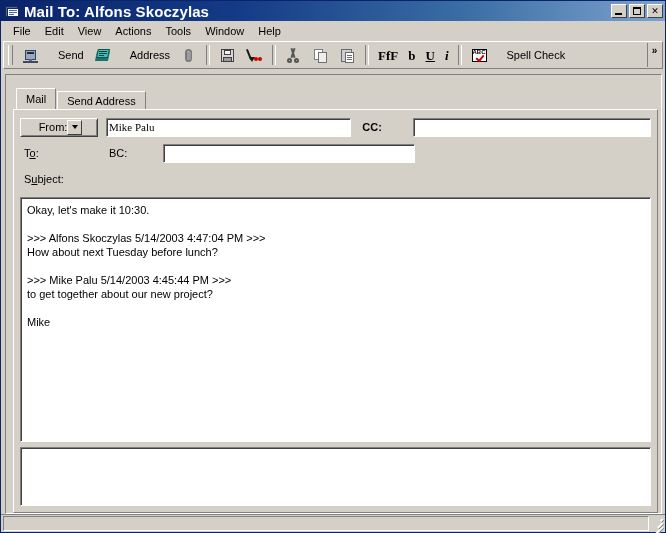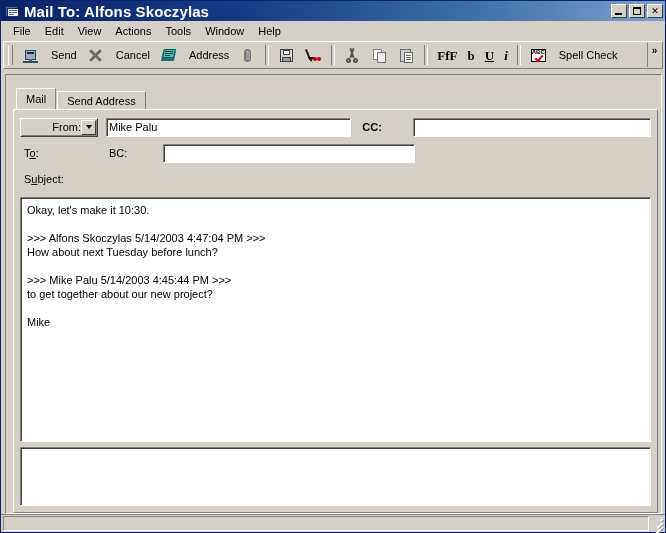--- a/index.html
+++ b/index.html
@@ -135,21 +135,21 @@
     width: 3px; height: 20px;
     border-left: 1px solid #ffffff;
     border-right: 1px solid #808080;
     margin-right: 4px;
     flex: 0 0 3px;
   }
   .tb-btn {
     height: 24px;
     display: flex; align-items: center;
     padding: 0 4px;
-    gap: 12px;
+    gap: 19px;
     cursor: default;
     border: 1px solid transparent;
     box-sizing: border-box;
     white-space: nowrap;
     font-size: 11px;
   }
   .tb-sep {
     width: 1px; height: 20px;
     border-left: 1px solid #808080;
     border-right: 1px solid #ffffff;
@@ -303,21 +303,21 @@
     color: #000;
     white-space: nowrap;
   }
   .combo {
     width: 78px; height: 19px;
     background: #d4d0c8;
     border: 1px solid;
     border-color: #ffffff #404040 #404040 #ffffff;
     box-shadow: inset 1px 1px 0 #d4d0c8, inset -1px -1px 0 #808080;
     display: flex; align-items: center;
-    justify-content: flex-end;
+    justify-content: center;
     padding: 0 1px 0 4px;
     box-sizing: border-box;
     font-size: 11px;
     cursor: default;
     flex: 0 0 78px;
   }
   .combo-arrow-btn {
     width: 15px; height: 15px;
     background: #d4d0c8;
     border: 1px solid;
@@ -337,21 +337,21 @@
     border: 1px solid;
     border-color: #808080 #ffffff #ffffff #808080;
     box-shadow: inset 1px 1px 0 #404040;
     box-sizing: border-box;
     font-size: 11px;
     display: flex; align-items: center;
     padding: 0 2px;
     color: #000;
     overflow: hidden;
     white-space: nowrap;
-    font-family: Liberation Sans, sans-serif;
+    font-family: Liberation Serif, serif;
   }
 
   
   .msg-body {
     flex: 1 1 auto;
     background: #ffffff;
     border: 1px solid;
     border-color: #808080 #ffffff #ffffff #808080;
     box-shadow: inset 1px 1px 0 #404040;
     box-sizing: border-box;
@@ -460,27 +460,20 @@
       <div class="tb-btn">
         <span class="ic ic-send">
           <span class="mb-body"></span>
             <span class="mb-slot"></span>
             <span class="mb-post"></span>
             <span class="mb-base"></span>
         </span>
         <span class="tb-label">Send</span>
       </div>
 
-      <div class="tb-btn">
-        <span class="ic ic-x">
-            <span class="b1"></span>
-            <span class="b2"></span>
-          </span>
-        <span class="tb-label">Cancel</span>
-      </div>
 
       <div class="tb-btn">
         <span class="ic ic-ab">
           <span class="bk1"></span>
             <span class="bk2"></span>
             <span class="ln n1"></span>
             <span class="ln n2"></span>
             <span class="ln n3"></span>
         </span>
         <span class="tb-label">Address</span>

